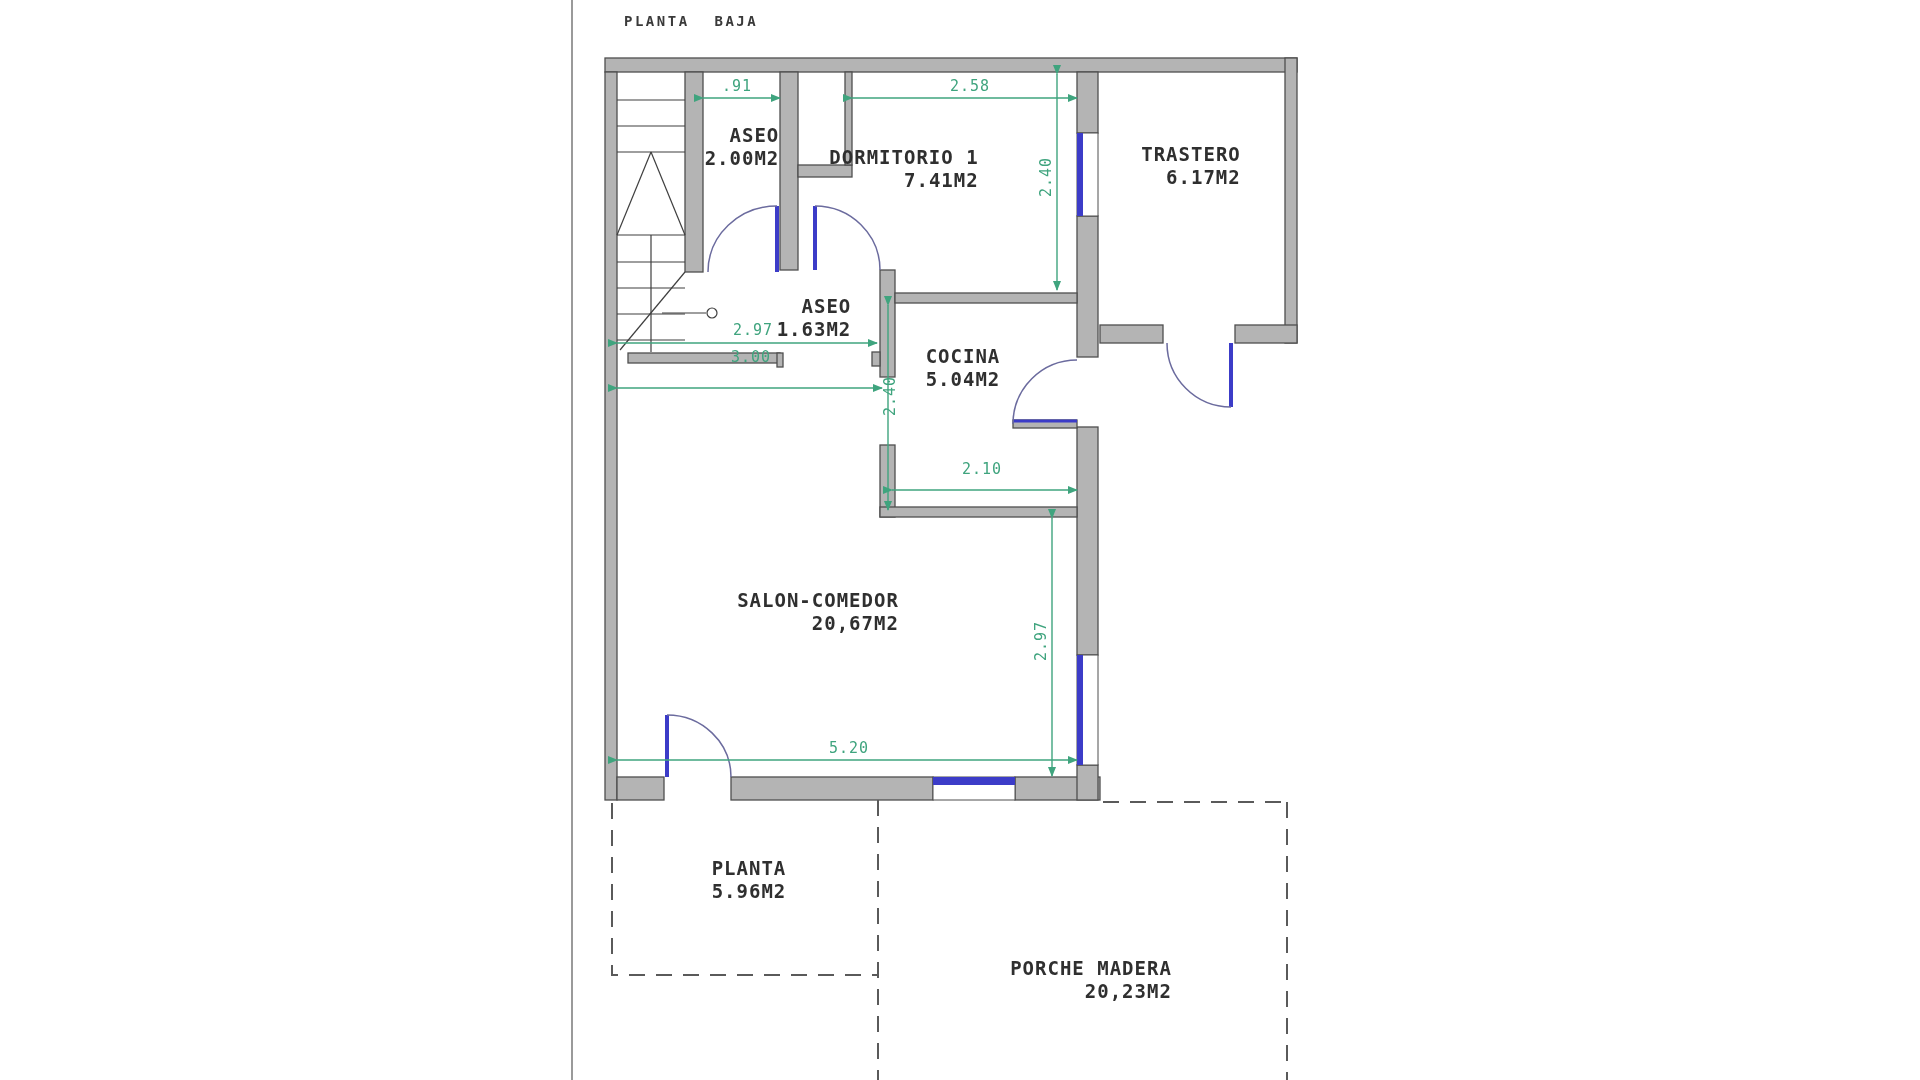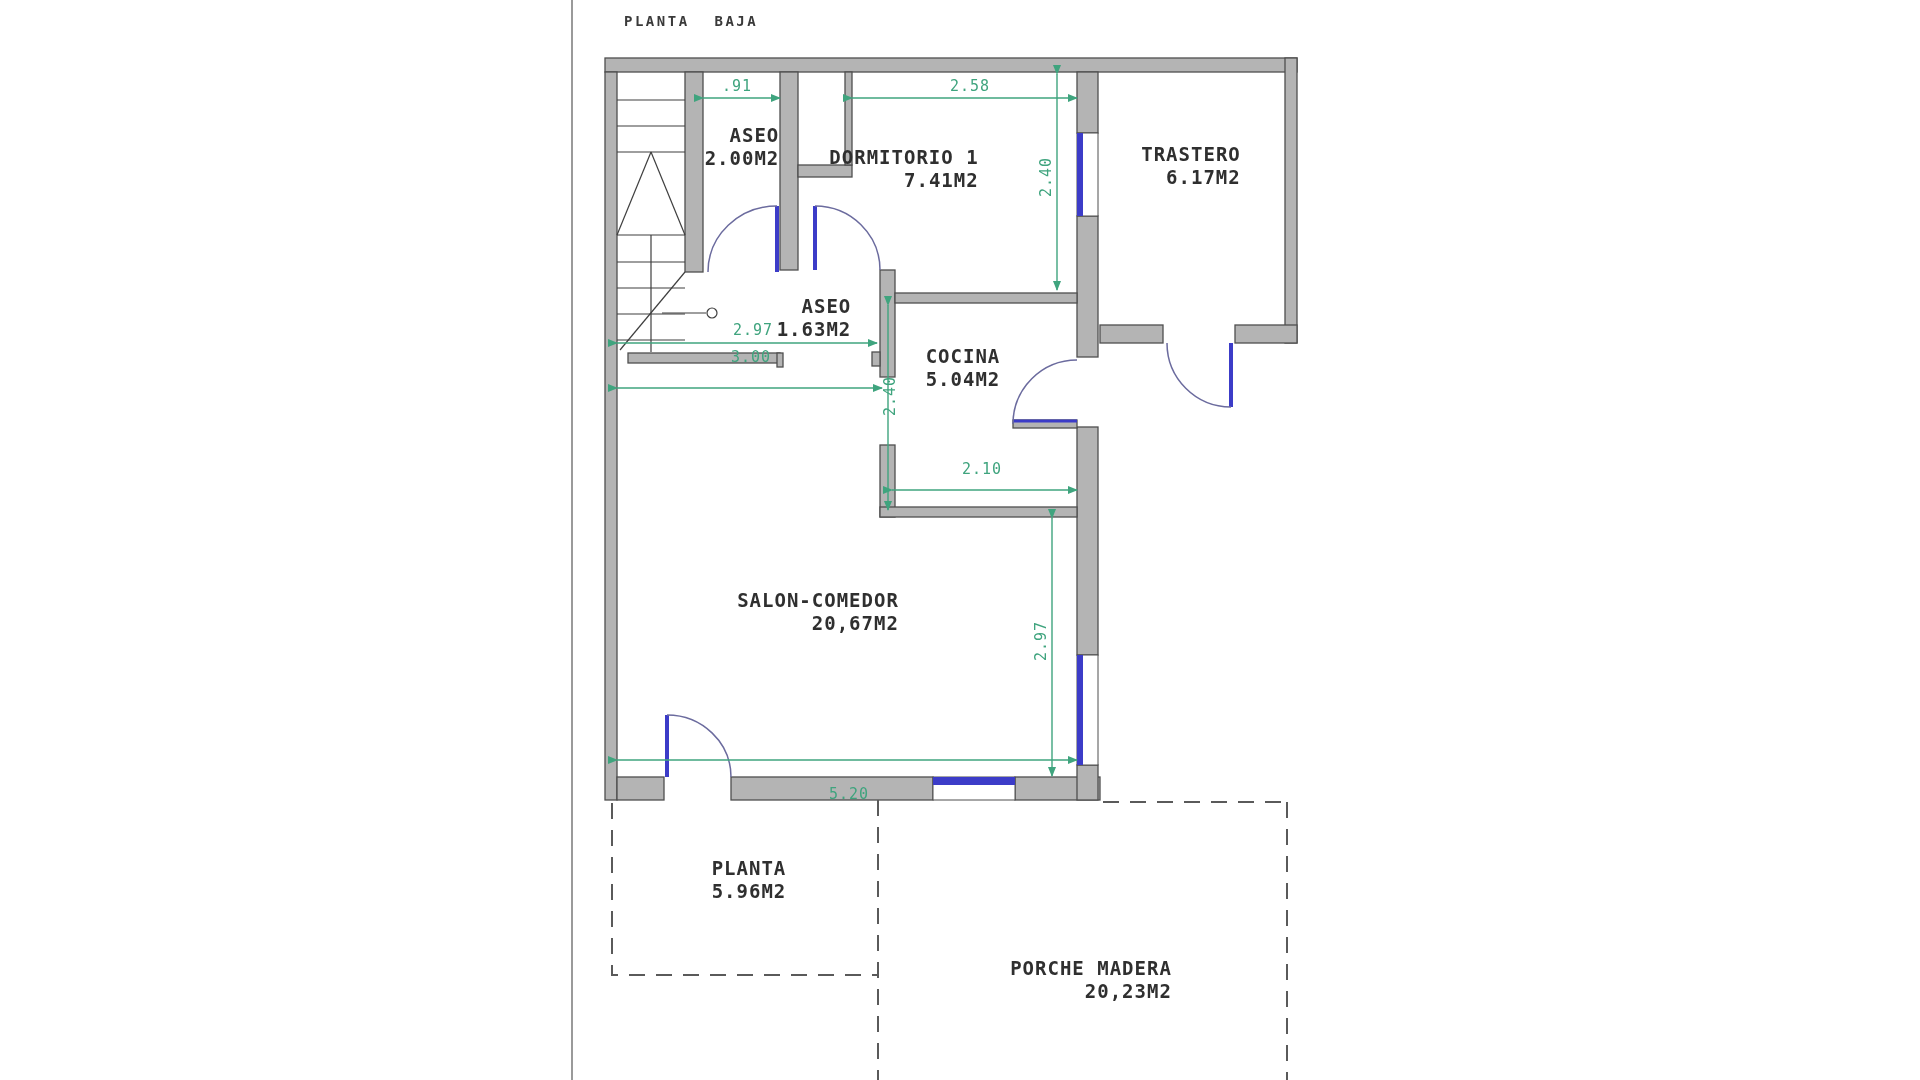--- a/index.html
+++ b/index.html
@@ -170,15 +170,15 @@
   </div>
 
   <div class="dim-label" style="left:737px;top:86px;">.91</div>
   <div class="dim-label" style="left:962px;top:86px;margin-left:8px;">2.58</div>
   <div class="dim-label vert" style="left:1046px;top:177px;">2.40</div>
   <div class="dim-label" style="left:753px;top:330px;">2.97</div>
   <div class="dim-label" style="left:751px;top:357px;">3.00</div>
   <div class="dim-label vert" style="left:890px;top:396px;">2.40</div>
   <div class="dim-label" style="left:982px;top:469px;">2.10</div>
   <div class="dim-label vert" style="left:1041px;top:641px;">2.97</div>
-  <div class="dim-label" style="left:849px;top:748px;margin-top:46px;">5.20</div>
+  <div class="dim-label" style="left:849px;top:748px;">5.20</div>
 
 </div>
 
 </body></html>

